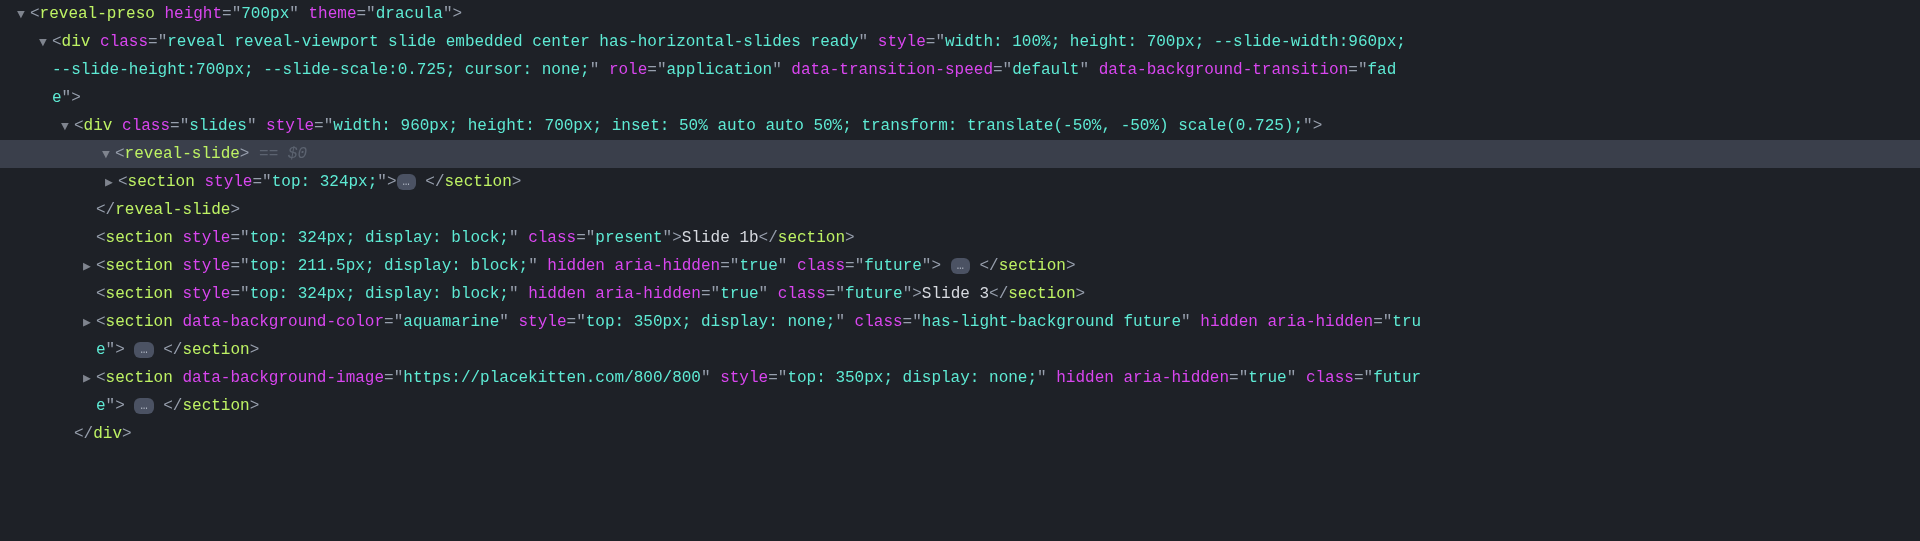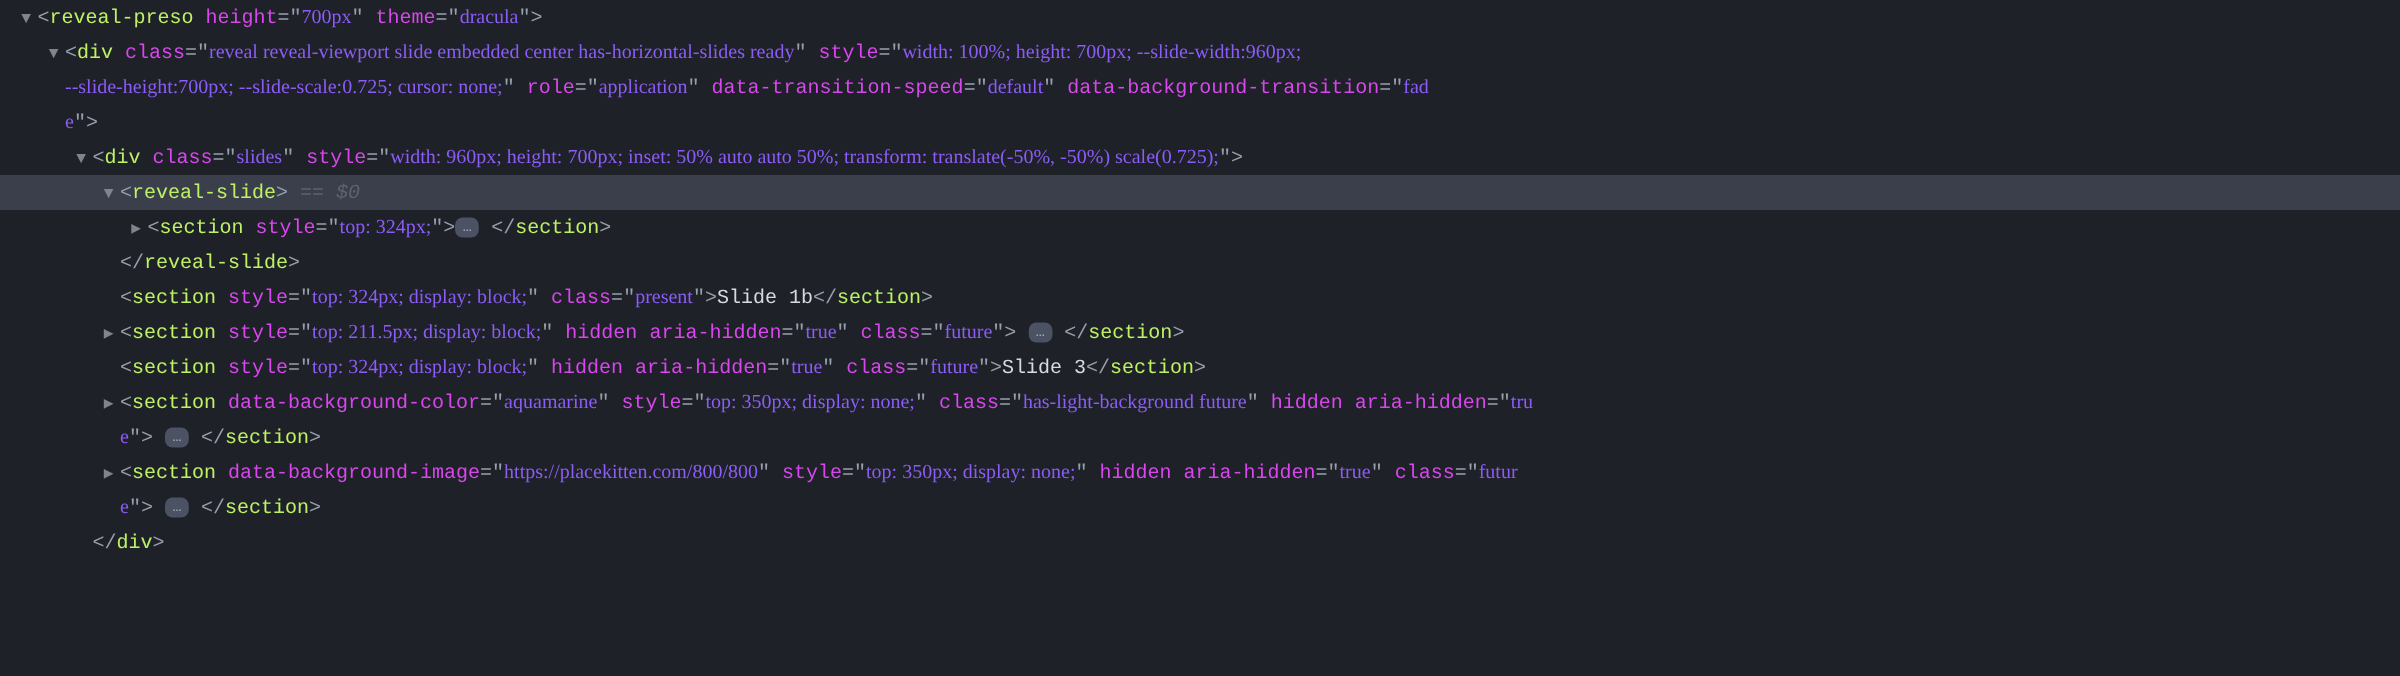--- a/index.html
+++ b/index.html
@@ -13,37 +13,38 @@
     color: #abb2bf;
     overflow-x: hidden;
     white-space: nowrap;
   }
   .row {
     padding: 0 8px 0 0;
     position: relative;
   }
   .row.selected {
     background: #3a3f4b;
+    padding-left: 19px;
   }
   .indent { display:inline-block; }
   .arrow {
     display:inline-block;
     width: 14px;
     color: #7f848e;
     margin-right: 2px;
     font-size: 13px;
     text-align: center;
     user-select:none;
   }
   .arrow.blank { color: transparent; }
   .p  { color: #979fad; }   
   .tg { color: #bef264; }   
   .at { color: #d946ef; }   
   .op { color: #979fad; }   
-  .st { color: #8b5cf6; font-family: Liberation Serif, serif; }   
+  .st { color: #5eead4; }   
   .tx { color: #d7dae0; font-family: Liberation Mono, monospace; }   
   .cm { color: #5c6370; font-style: italic; }
   .ellips {
     display:inline-block;
     background: #4b5263;
     color:#abb2bf;
     border-radius:6px;
     padding: 0 6px;
     font-size: 12px;
     line-height: 16px;

